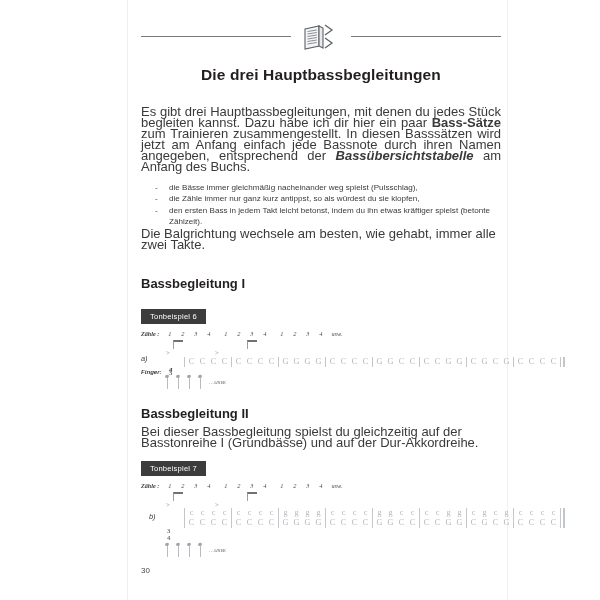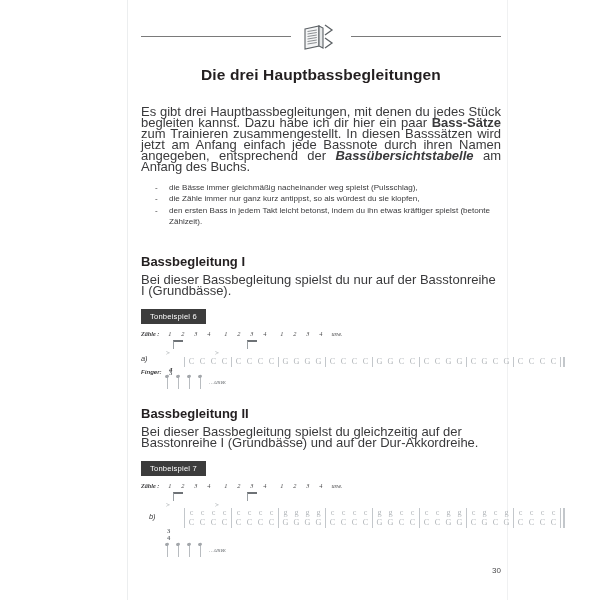--- a/index.html
+++ b/index.html
@@ -252,21 +252,21 @@
     font-style: italic;
     font-size: 6.2px;
     color: #6e7276;
     white-space: nowrap;
   }
 
   .pagenum {
     position: absolute;
     left: 0;
     width: 360px;
-    text-align: right;
+    text-align: left;
     font-size: 8px;
     color: #4a4a4c;
   }
 </style>
 </head>
 <body>
 
 <div class="page">
   <div class="spine-left"></div>
   <div class="spine-right"></div>
@@ -308,25 +308,25 @@
       <li>
         <span class="dash">-</span>
         <span>die Zähle immer nur ganz kurz antippst, so als würdest du sie klopfen,</span>
       </li>
       <li>
         <span class="dash">-</span>
         <span>den ersten Bass in jedem Takt leicht betonst, indem du ihn etwas kräftiger spielst (betonte Zählzeit).</span>
       </li>
     </ul>
 
+    <p class="para ragged">Die Balgrichtung wechsele am besten, wie gehabt, immer alle zwei Takte.</p>
 
     
     <div style="height:26px"></div>
     <h2 class="section">Bassbegleitung I</h2>
-    <p class="para ragged">Bei dieser Bassbegleitung spielst du nur auf der Basstonreihe I (Grundbässe).</p>
 
     <div style="height:9px"></div>
     <span class="badge">Tonbeispiel 6</span>
 
     <div class="notation">
 
       <div class="zaehle-row">
         <span class="zaehle-label">Zähle :</span><span class="zaehle-nums"><span class="n">1</span><span class="n">2</span><span class="n">3</span><span class="n gap">4</span><span class="n">1</span><span class="n">2</span><span class="n">3</span><span class="n gap">4</span><span class="n">1</span><span class="n">2</span><span class="n">3</span><span class="n">4</span></span><span class="zaehle-usw">usw.</span>
       </div>
 

